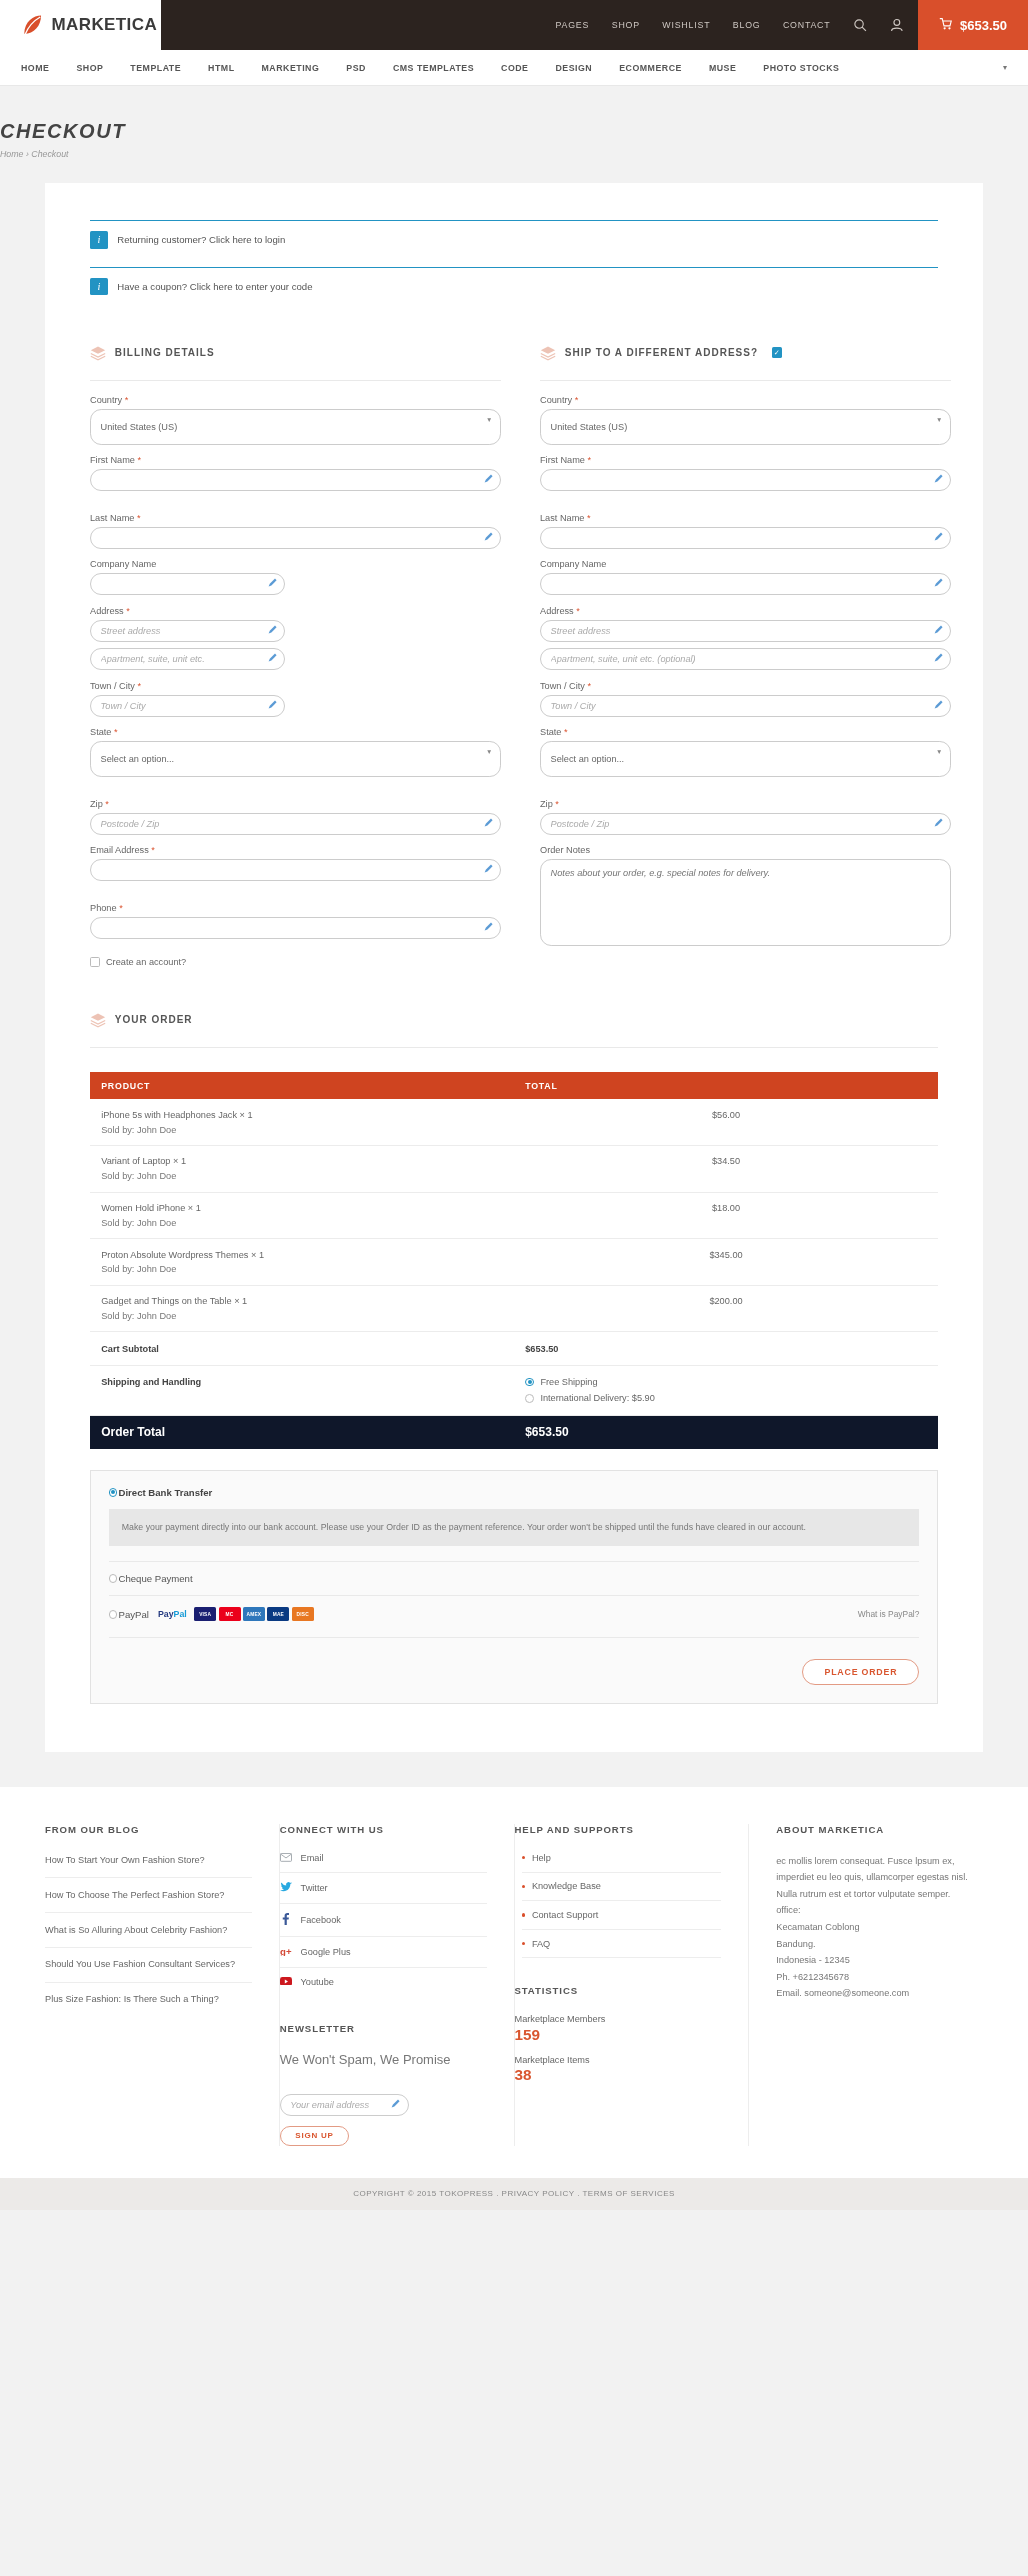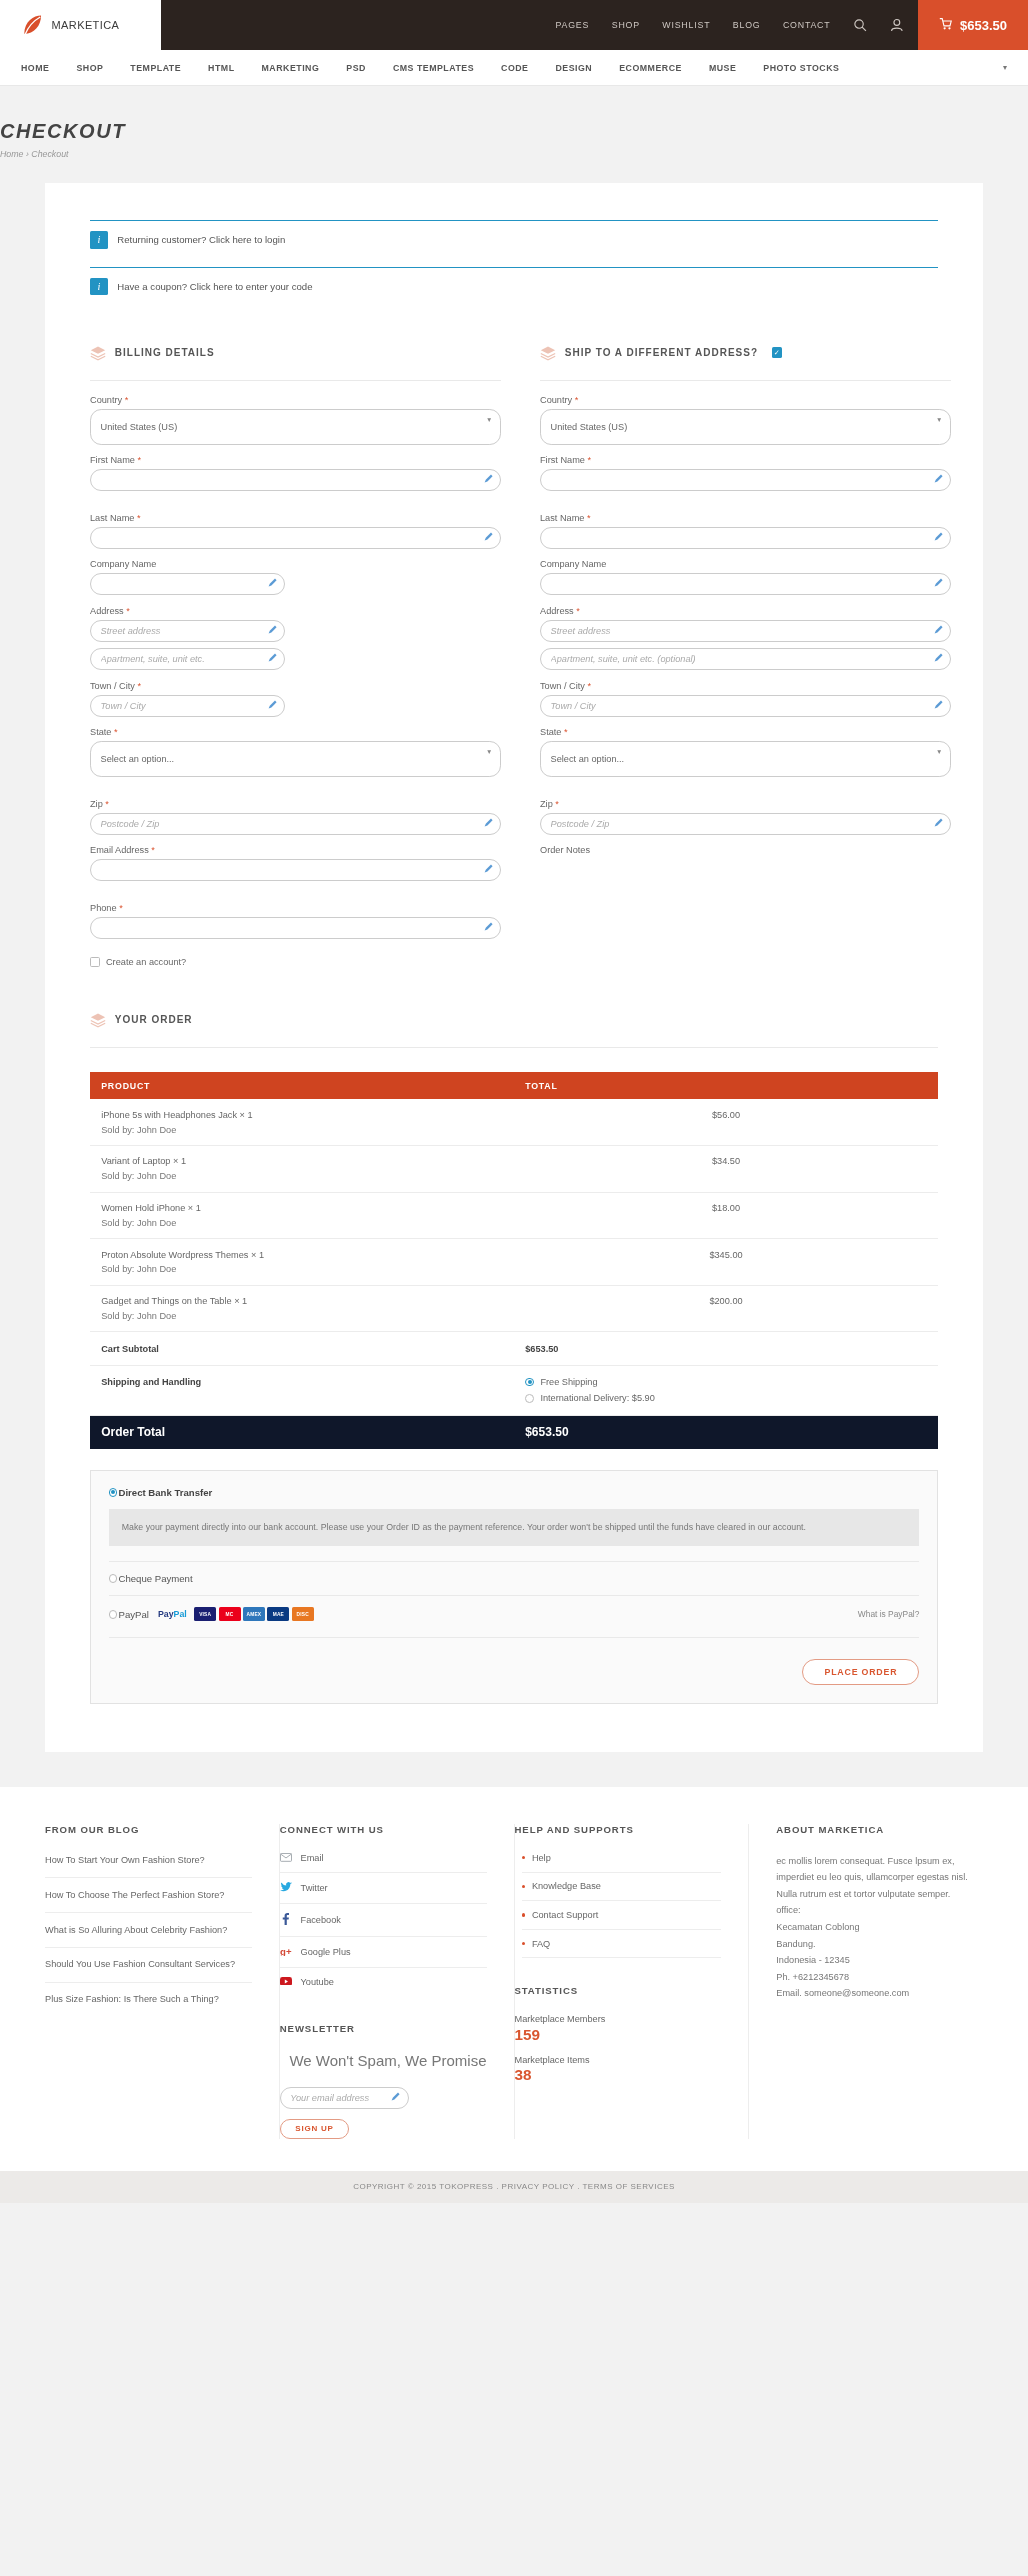--- a/index.html
+++ b/index.html
@@ -11,21 +11,21 @@
     color: #555;
     font-size: 10.4px;
   }
   .page { width:1028px; margin:0 auto; position:relative; }
 
   
   .topbar { background:#2c231f; height:50px; display:flex; align-items:stretch; }
   .logo-box { width:161px; background:#fff; display:flex; align-items:center; padding-left:21px; gap:8px; }
   .logo-mark { width:22.5px; height:24px; position:relative; }
   .logo-mark svg { display:block; }
-  .logo-text { font-size:11px; font-weight:normal; color:#3b3b3b; letter-spacing:0.4px; }
+  .logo-text { font-size:17px; font-weight:bold; color:#3b3b3b; letter-spacing:0.4px; }
   .topnav { flex:1; display:flex; align-items:center; justify-content:flex-end; gap:22.5px; padding-right:14.5px; }
   .topnav a { color:#cfc8c3; text-decoration:none; font-size:8.8px; letter-spacing:0.8px; }
   .topicon { color:#cfc8c3; display:flex; align-items:center; }
   .cart-box { background:#d94f2b; color:#fff; display:flex; align-items:center; gap:7.2px; padding:0 21px; font-size:13px; font-weight:bold; }
 
   
   .mainnav { background:#fff; height:36px; display:flex; align-items:center; padding:0 21px; border-bottom:0.8px solid #e8e8e8; }
   .mainnav a { color:#555; text-decoration:none; font-size:8.8px; font-weight:bold; letter-spacing:0.5px; margin-right:27px; }
   .mainnav .spacer { flex:1; }
   .mainnav .caret { color:#777; font-size:8px; }
@@ -132,21 +132,21 @@
   .fcol:first-child { padding-left:0; }
   .fcol h4 { margin:0 0 17.7px; font-size:9.6px; letter-spacing:0.9px; color:#555; font-weight:bold; }
   .blog-link { display:block; font-size:9.2px; color:#666; text-decoration:none; line-height:1.6; padding-bottom:9.6px; border-bottom:0.8px solid #ededed; margin-bottom:9.6px; }
   .soc { display:flex; align-items:center; gap:8.8px; font-size:9.2px; color:#666; padding-bottom:8.8px; border-bottom:0.8px solid #ededed; margin-bottom:8.8px; }
   .soc .sicon { width:12px; text-align:center; }
   .help-item { display:flex; align-items:center; gap:7.2px; font-size:9.2px; color:#666; padding-bottom:8.8px; border-bottom:0.8px solid #ededed; margin-bottom:8.8px;margin-left:7px; }
   .dot { width:3.2px; height:3.2px; background:#d94f2b; border-radius:50%; flex:none; }
   .about-text { font-size:9.2px; line-height:1.8; color:#777; }
   .stat-label { font-size:9.2px; color:#666; margin-top:11.2px; }
   .stat-num { font-size:15.3px; color:#d9562f; font-weight:bold; margin-top:1.6px; }
-  .news-sub { font-size:15px; color:#777; margin-bottom:18px;text-align:right; }
+  .news-sub { font-size:13px; color:#777; margin-bottom:27px; }
   .signup-btn { border:0.8px solid #e39b84; color:#d9562f; background:#fff; border-radius:11.2px; padding:4.8px 14.5px; font-size:8px; letter-spacing:0.8px; font-weight:bold; margin-top:9.6px; cursor:pointer; font-family:"Liberation Sans", sans-serif;}
   .copyright { background:#eceae8; text-align:center; padding:11.2px 0; font-size:8px; color:#888; letter-spacing:0.5px; }
   .copyright a { color:#888; text-decoration:none; }
 </style>
 </head>
 <body>
 
 <div class="page">
 
   <div class="topbar">
@@ -490,20 +490,21 @@
                 <svg width="11.2" height="11.2" viewBox="0 0 14 14">
                     <path d="M2 12 L3.5 8.5 L10 2 L12 4 L5.5 10.5 Z" fill="#5b9bd5"></path>
                   </svg>
               </span>
             </div>
           </div>
         </div>
 
         <div class="field">
           <label class="flabel">Order Notes</label>
+          <textarea class="notes" placeholder="Notes about your order, e.g. special notes for delivery." style=""></textarea>
         </div>
       </div>
     </div>
 
     <div class="sec-head" style="margin-top:45px">
       <span class="hicon">
         <svg width="16" height="16" viewBox="0 0 20 20">
             <path d="M10 2 L19 6.5 L10 11 L1 6.5 Z" fill="#edc3b5"></path>
             <path d="M1 10.5 L10 15 L19 10.5" stroke="#edc3b5" stroke-width="1.4" fill="none"></path>
             <path d="M1 14 L10 18.5 L19 14" stroke="#edc3b5" stroke-width="1.4" fill="none"></path>

